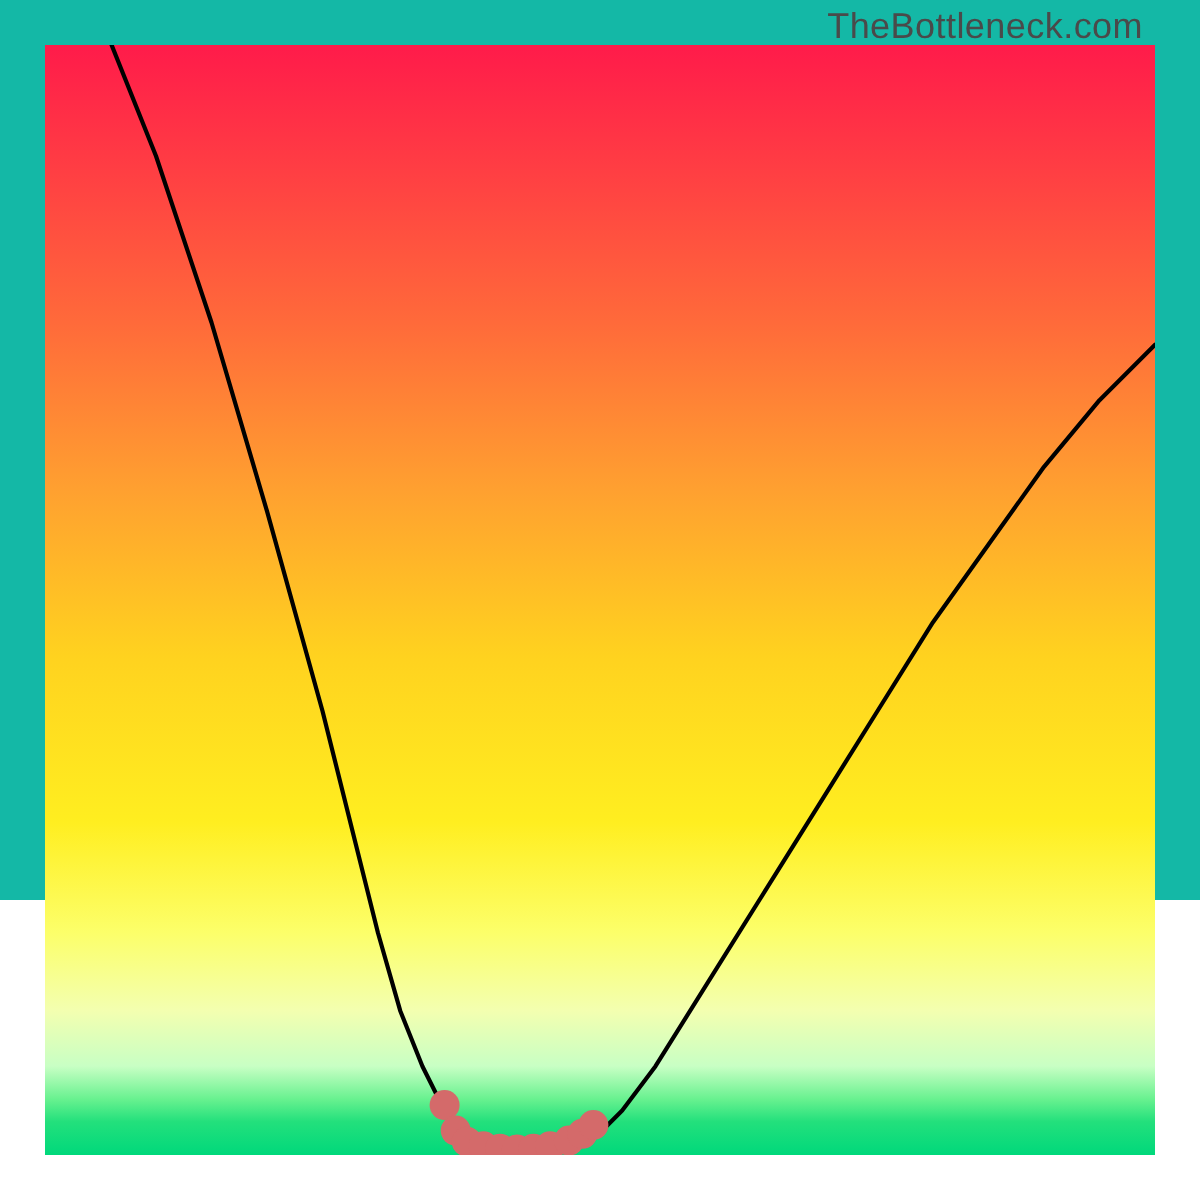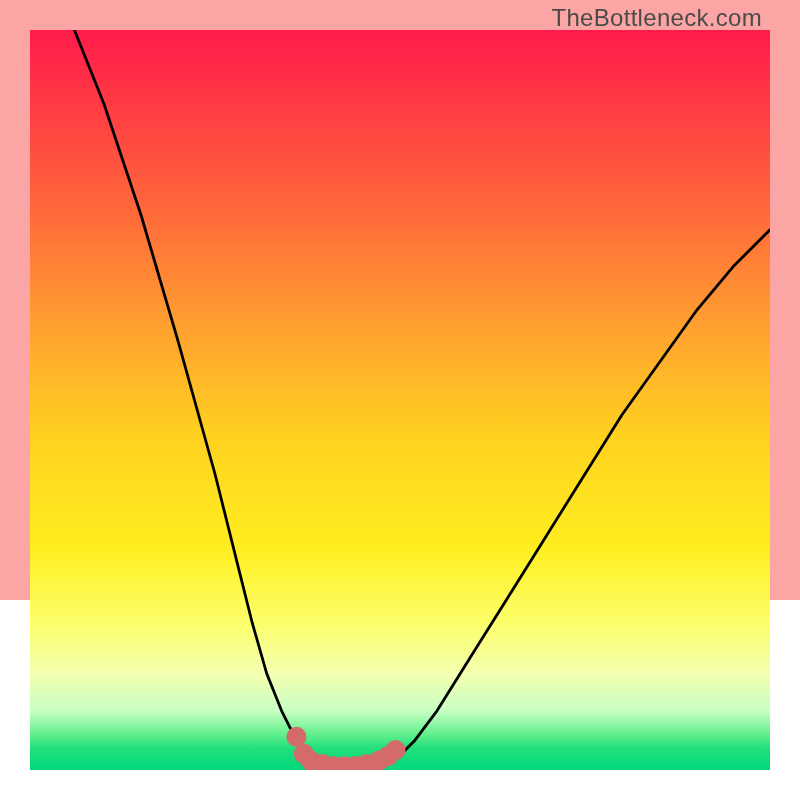--- a/index.html
+++ b/index.html
@@ -7,21 +7,21 @@
     padding: 0;
     width: 800px;
     height: 800px;
     overflow: hidden;
     font-family: Arial, Helvetica, sans-serif;
   }
   .stage {
     position: relative;
     width: 800px;
     height: 600px;
-    background: #fca5a5;
+    background: #14b8a6;
     text-decoration: underline;
   }
   .plot {
     position: absolute;
     left: 30px;
     top: 30px;
     width: 740px;
     height: 740px;
     overflow: hidden;
     background: linear-gradient(to bottom,

